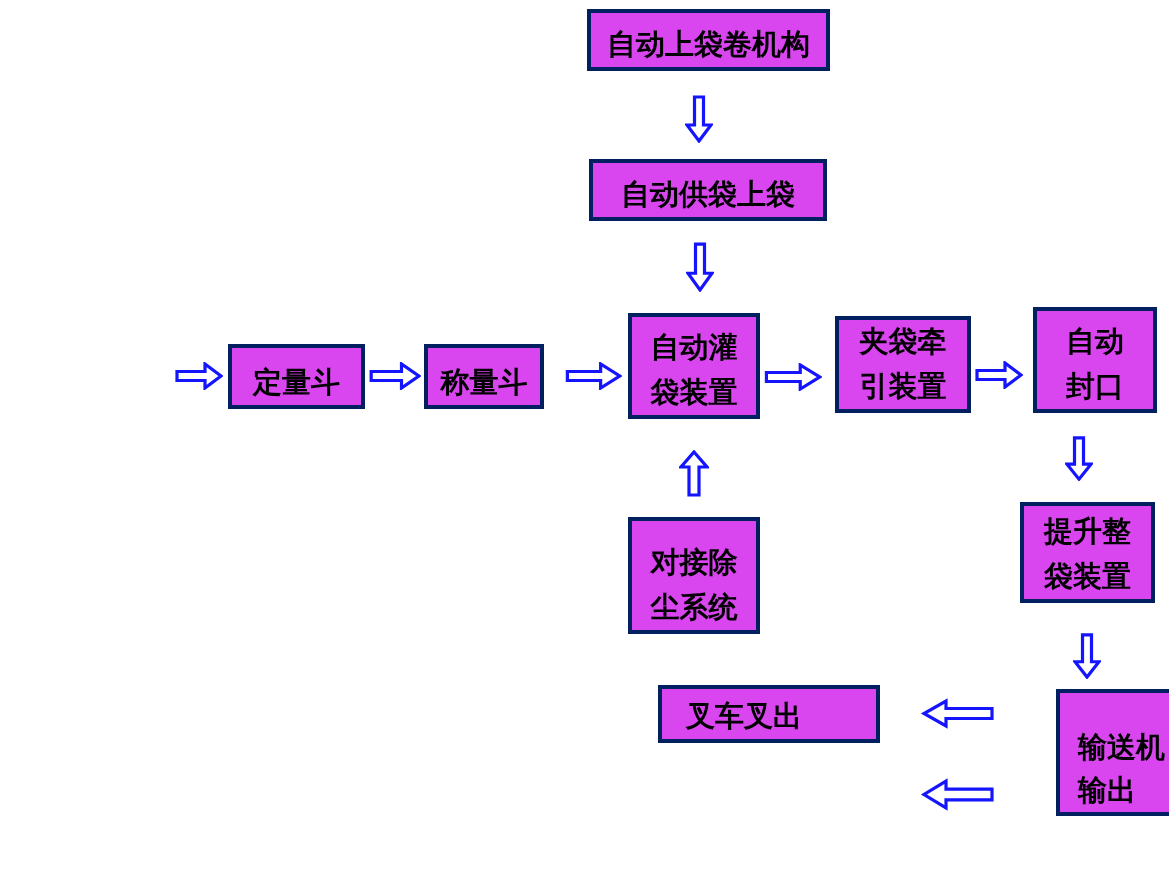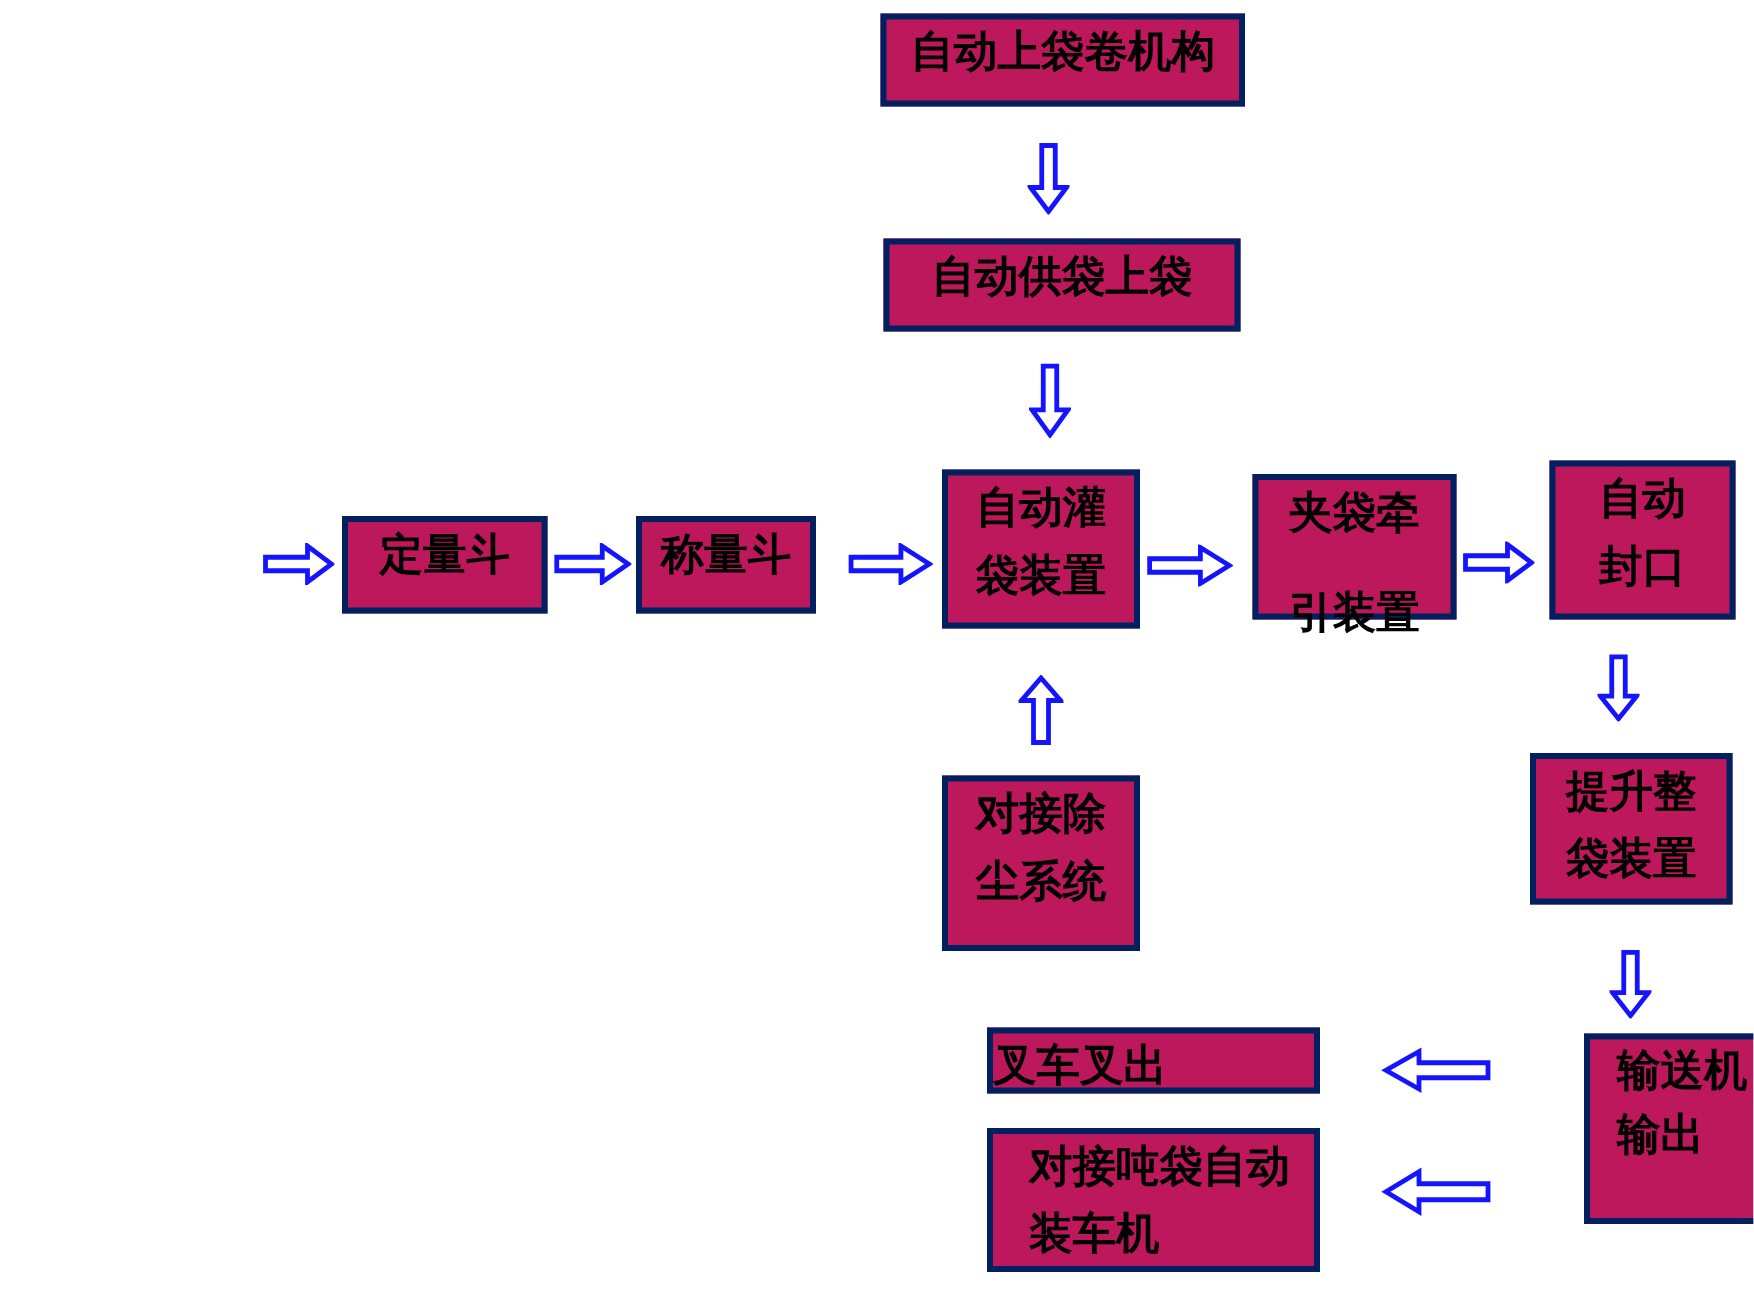--- a/index.html
+++ b/index.html
@@ -7,51 +7,51 @@
     position: relative;
     width: 1169px;
     height: 875px;
     background: #ffffff;
     font-family: "Liberation Serif", "DejaVu Serif", serif;
     overflow: hidden;
   }
   .node {
     position: absolute;
     box-sizing: border-box;
-    background: #be185d;
+    background: #d946ef;
     border: 4px solid #002060;
     display: flex;
     flex-direction: column;
-    justify-content: flex-start;
+    justify-content: flex-end;
     align-items: center;
     color: #000000;
     font-weight: bold;
     font-size: 29px;
   }
   .node .line {
     display: block;
     line-height: 45px;
     white-space: nowrap;
   }
   .node.left-text { align-items: flex-start; }
 
   
   .n-auto-bag-roll   { left: 587px;  top: 9px;   width: 243px; height: 62px; }
   .n-auto-supply     { left: 589px;  top: 159px; width: 238px; height: 62px; }
   .n-product-silo    { left: 8px;    top: 336px; width: 164px; height: 78px; }
   .n-dosing          { left: 228px;  top: 344px; width: 137px; height: 65px; }
   .n-weighing        { left: 424px;  top: 344px; width: 120px; height: 65px; }
   .n-auto-fill       { left: 628px;  top: 313px; width: 132px; height: 106px; }
-  .n-clamp           { left: 835px;  top: 316px; width: 136px; height: 97px; gap: 22px; }
+  .n-clamp           { left: 835px;  top: 316px; width: 136px; height: 97px; }
   .n-seal            { left: 1033px; top: 307px; width: 124px; height: 106px; }
   .n-dust            { left: 628px;  top: 517px; width: 132px; height: 117px; }
   .n-lift            { left: 1020px; top: 502px; width: 135px; height: 101px; }
   .n-conveyor        { left: 1020px; top: 689px; width: 166px; height: 127px; padding-left: 18px; line-height: 43px; margin-left: 36px; }
   .n-conveyor .line  { line-height: 43px; }
-  .n-forklift        { left: 658px;  top: 685px; width: 222px; height: 44px;  }
+  .n-forklift        { left: 658px;  top: 685px; width: 222px; height: 58px;  padding-left: 24px; }
   .n-loader          { left: 658px;  top: 752px; width: 222px; height: 96px;  padding-left: 24px; }
 
   
   .arrow { position: absolute; display: block; }
   .ar {
     fill: #ffffff;
     stroke: #1414ff;
     stroke-width: 3.2;
     stroke-linejoin: miter;
     vector-effect: non-scaling-stroke;
@@ -162,22 +162,18 @@
   </div>
 
   <div class="node n-forklift left-text">
     <span class="line">叉车叉出</span>
   </div>
 
   <svg class="arrow l1" viewBox="0 0 74 31" preserveAspectRatio="none" aria-hidden="true">
     <polygon class="ar" points="72,10.5 26,10.5 26,3 4,15.5 26,28 26,20.5 72,20.5"></polygon>
   </svg>
 
-  <div class="node n-loader left-text">
-    <span class="line">对接吨袋自动</span>
-    <span class="line">装车机</span>
-  </div>
 
   <svg class="arrow l2" viewBox="0 0 74 31" preserveAspectRatio="none" aria-hidden="true">
     <polygon class="ar" points="72,10.5 26,10.5 26,3 4,15.5 26,28 26,20.5 72,20.5"></polygon>
   </svg>
 
 </div>
 
 </body></html>

